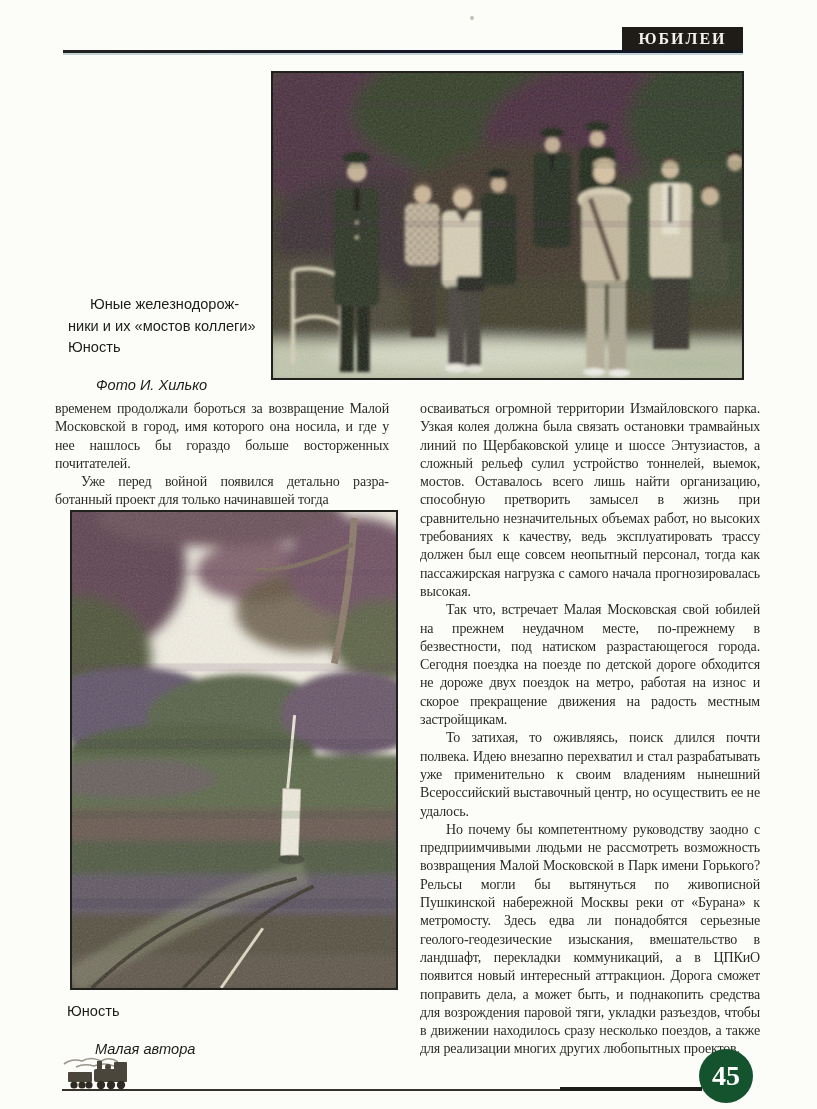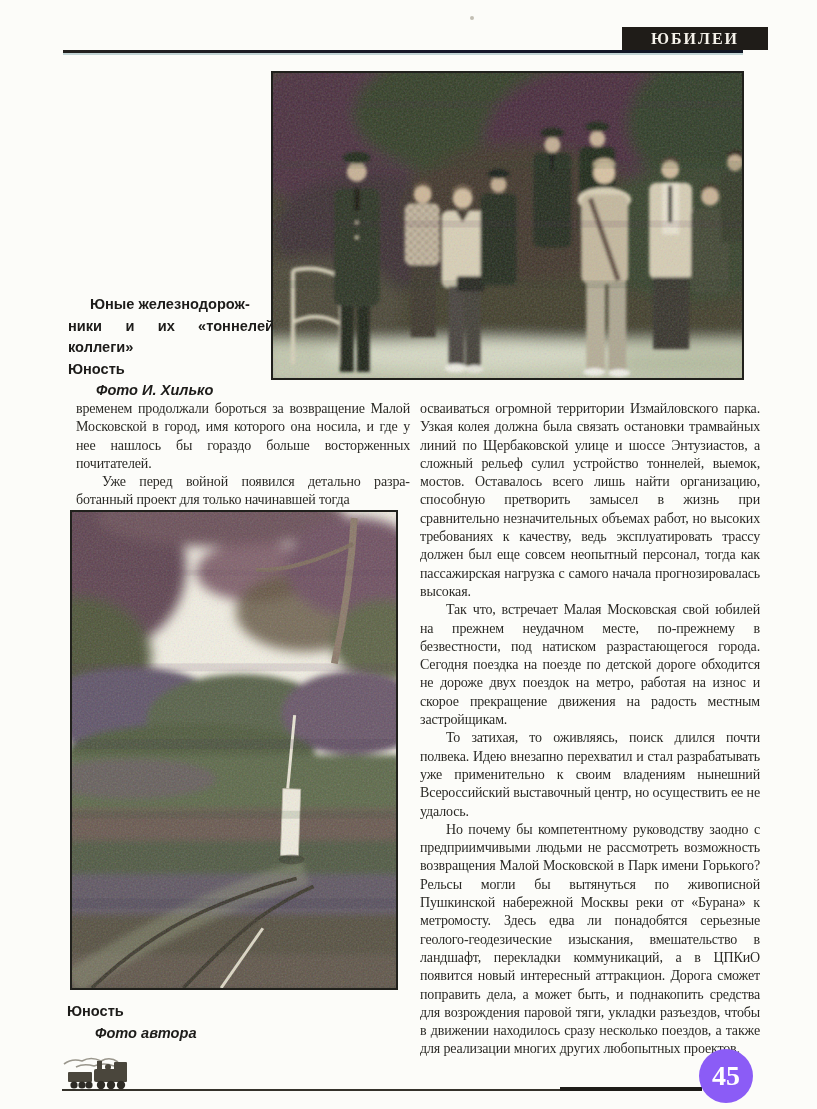--- a/index.html
+++ b/index.html
@@ -6,21 +6,21 @@
   body{
     width:817px;height:1109px;position:relative;overflow:hidden;
     background:#fcfcf9;
     font-family:"Liberation Serif", serif;
     color:#2b2a26;
   }
   .abs{position:absolute;}
 
   
   .header-box{
-    left:622px;top:27px;width:146px;height:23px;
+    left:622px;top:27px;width:121px;height:23px;
     background:#1f1c18;color:#f5f2ea;
     display:flex;align-items:center;justify-content:center;
     font-family:"Liberation Serif",serif;
     font-size:16px;font-weight:bold;letter-spacing:2px;
   }
   .header-rule{
     left:63px;top:50px;width:680px;height:3px;
     background:linear-gradient(90deg,#23211f,#15162a 60%,#101624);
     box-shadow:0 2px 0 rgba(60,120,130,0.30);
   }
@@ -28,48 +28,48 @@
 
   
   .photo{border:2px solid #20201c;background:#4a443a;box-sizing:content-box;}
   .photo-top{left:271px;top:71px;width:469px;height:305px;}
   .photo-bottom{left:70px;top:510px;width:324px;height:476px;}
   .photo svg{display:block;width:100%;height:100%;}
 
   
   .caption{
     font-family:"Liberation Sans",sans-serif;
-    font-weight:bold;color:#1d1c1a;
+    font-weight:normal;color:#1d1c1a;
     font-size:14.6px;line-height:21.5px;
     text-align:justify;
   }
   .caption-top{left:68px;top:294px;width:206px;}
   .caption-bottom{left:67px;top:1001px;width:345px;}
   .caption .first{text-indent:22px;}
-  .caption .credit{font-style:italic;text-indent:28px;margin-top:0;text-align:left;}
+  .caption .credit{font-style:italic;text-indent:28px;margin-top:16px;text-align:left;}
 
   
   .col{
     top:400px;
     font-size:14px;line-height:18.3px;
     text-align:justify;
     letter-spacing:-0.15px;
   }
-  .col-left{left:76px;width:334px;}
+  .col-left{left:55px;width:334px;}
   .col-right{left:420px;width:340px;}
   .col p{margin:0;hyphens:manual;}
   .col p.indent{text-indent:26px;}
 
   
   .train{left:56px;top:1054px;width:92px;height:40px;}
   .track-line{left:62px;top:1089px;width:580px;height:2px;background:#35322b;}
   .track-line-thick{left:560px;top:1087px;width:142px;height:4px;background:#1e1c18;}
   .page-badge{
     left:699px;top:1049px;width:54px;height:54px;border-radius:50%;
-    background:#8b5cf6;color:#ffffff;
+    background:#14532d;color:#ffffff;
     display:flex;align-items:center;justify-content:center;
     font-family:"Liberation Serif",serif;font-weight:bold;font-size:28px;
   }
 </style>
 </head>
 <body>
 
 <div class="abs header-box">
   <span>ЮБИЛЕИ</span>
 </div>
@@ -205,21 +205,21 @@
       <rect x="0" y="88" width="470" height="8" fill="rgba(40,70,40,0.12)"></rect>
       <rect x="0" y="148" width="470" height="7" fill="rgba(70,40,70,0.12)"></rect>
       <rect x="0" y="208" width="470" height="8" fill="rgba(40,60,40,0.12)"></rect>
     </g>
     <rect width="470" height="306" filter="url(#grain1)" opacity="0.22"></rect>
   </svg>
 </div>
 
 <div class="abs caption caption-top">
   <div class="first">Юные железнодорож-</div>
-  <div>ники и их «тоннелей коллеги»</div>
+  <div>ники и их «мостов коллеги»</div>
   <div>Юность</div>
   <div class="credit">Фото И. Хилько</div>
 </div>
 
 <div class="abs col col-left">
   <p>временем продолжали бороться за возвращение Малой Московской в город, имя которого она носила, и где у нее нашлось бы гораздо больше восторженных почитателей.</p>
   <p class="indent">Уже перед войной появился детально разра­ботанный проект для только начинавшей тогда</p>
 </div>
 
 <div class="abs col col-right">
@@ -291,21 +291,21 @@
       <rect x="0" y="228" width="326" height="10" fill="rgba(60,40,70,0.14)"></rect>
       <rect x="0" y="300" width="326" height="8" fill="rgba(50,80,50,0.15)"></rect>
       <rect x="0" y="388" width="326" height="10" fill="rgba(40,40,60,0.13)"></rect>
     </g>
     <rect width="326" height="478" filter="url(#grain2)" opacity="0.22"></rect>
   </svg>
 </div>
 
 <div class="abs caption caption-bottom">
   <div>Юность</div>
-  <div class="credit">Фото автора</div>
+  <div class="credit">Малая автора</div>
 </div>
 
 <svg class="abs train" viewBox="0 0 92 40">
   <g stroke="#8f8b80" stroke-width="1.6" fill="none" opacity="0.9">
     <path d="M62 8 Q54 2 45 7 Q35 2 26 7 Q16 4 8 10"></path>
     <path d="M58 12 Q48 8 38 12 Q28 9 20 13"></path>
   </g>
   <g fill="#4a463c">
     <rect x="38" y="15" width="32" height="13" rx="2"></rect>
     <rect x="58" y="8" width="13" height="20" rx="1"></rect>

